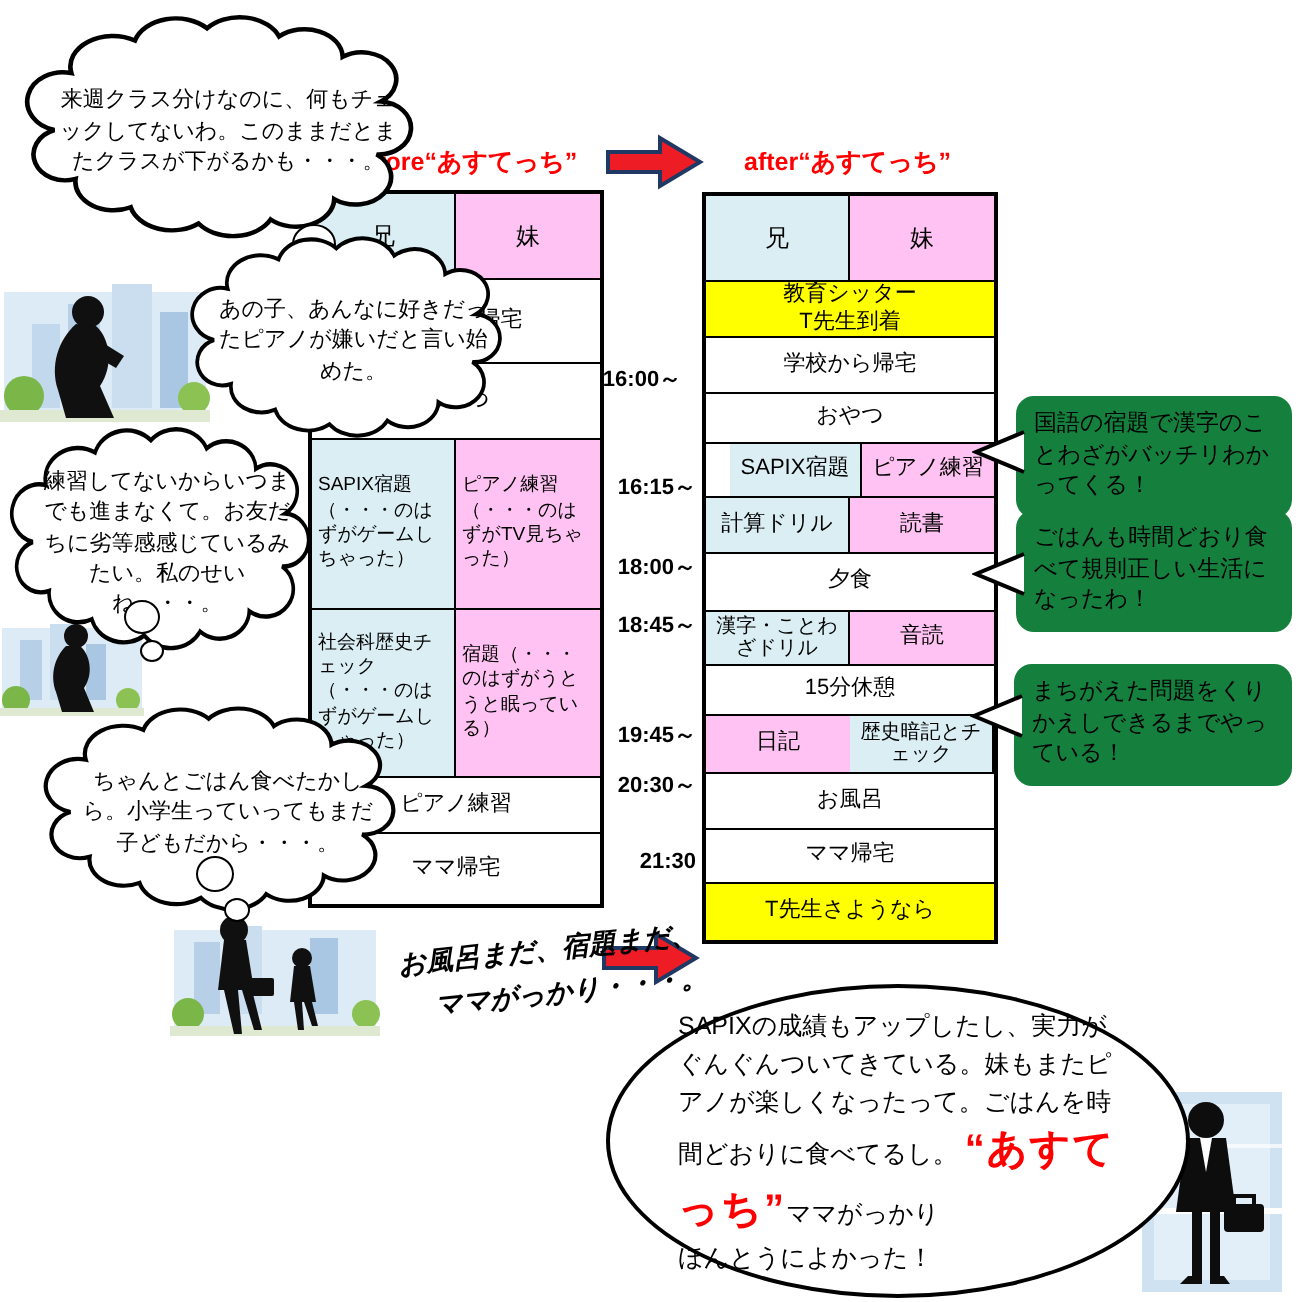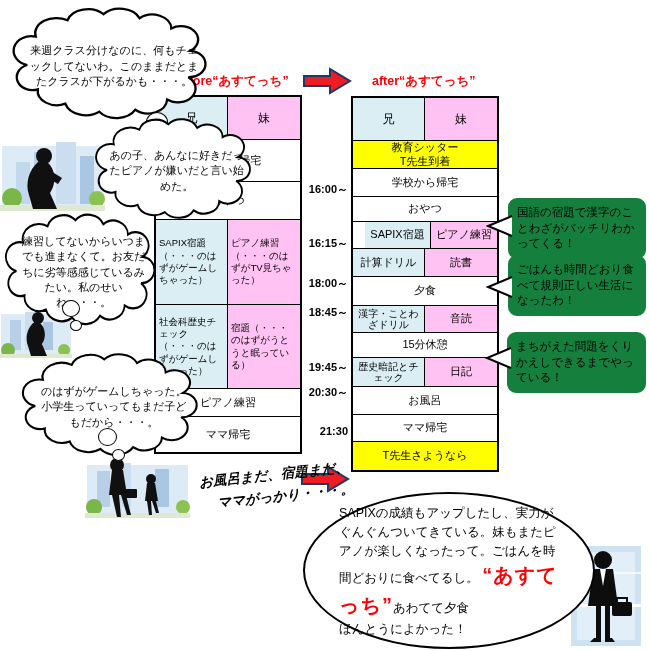--- a/index.html
+++ b/index.html
@@ -102,21 +102,21 @@
       </svg>
     <div class="txt">練習してないからいつまでも進まなくて。お友だちに劣等感感じているみたい。私のせいね・・・。</div>
   </div>
   <div class="tailc" style="left:62px;top:300px;width:16px;height:15px;"></div>
   <div class="tailc" style="left:70px;top:320px;width:10px;height:9px;"></div>
 
   <div class="cloud" style="left:16px;top:350px;width:192px;height:112px;">
     <svg viewBox="0 0 200 120" preserveAspectRatio="none">
         <use href="#cloudPath"></use>
       </svg>
-    <div class="txt">のはずがゲームしちゃった。小学生っていってもまだ子どもだから・・・。</div>
+    <div class="txt">ちゃんとごはん食べたかしら。小学生っていってもまだ子どもだから・・・。</div>
   </div>
   <div class="tailc" style="left:98px;top:428px;width:17px;height:16px;"></div>
   <div class="tailc" style="left:112px;top:449px;width:11px;height:10px;"></div>
 
   <div class="figure" style="left:0;top:120px;width:105px;height:98px;">
     <svg viewBox="0 0 105 98">
       <rect x="2" y="26" width="101" height="62" fill="#ddebf7"></rect>
       <rect x="16" y="42" width="14" height="42" fill="#c2d8ec"></rect>
       <rect x="34" y="32" width="16" height="52" fill="#b7d0e8"></rect>
       <rect x="56" y="22" width="20" height="62" fill="#cadef0"></rect>
@@ -217,21 +217,21 @@
       <div class="c half bg-girl small-l">宿題（・・・のはずがうとうと眠っている）</div>
     </div>
     <div class="t-row" style="height:28px;">
         <div class="c">ピアノ練習</div>
       </div>
     <div class="t-row" style="height:36px;">
         <div class="c">ママ帰宅</div>
       </div>
   </div>
 
-  <div class="time" style="top:182px;">16:00～</div>
+  <div class="time" style="top:182px;text-align:center;">16:00～</div>
   <div class="time" style="top:236px;">16:15～</div>
   <div class="time" style="top:276px;">18:00～</div>
   <div class="time" style="top:305px;">18:45～</div>
   <div class="time" style="top:360px;">19:45～</div>
   <div class="time" style="top:385px;">20:30～</div>
   <div class="time" style="top:425px;">21:30</div>
 
   <div class="tbl" style="left:351px;top:96px;width:144px;">
     <div class="t-row" style="height:42px;">
       <div class="c half l bg-boy hdr">兄</div>
@@ -261,22 +261,22 @@
         <div class="c">夕食</div>
       </div>
     <div class="t-row" style="height:27px;">
       <div class="c half l bg-boy small-c">漢字・ことわざドリル</div>
       <div class="c half bg-girl">音読</div>
     </div>
     <div class="t-row" style="height:25px;">
         <div class="c">15分休憩</div>
       </div>
     <div class="t-row" style="height:29px;">
+      <div class="c half bg-girl">日記</div>
       <div class="c half l bg-boy small-c">歴史暗記とチェック</div>
-      <div class="c half bg-girl">日記</div>
     </div>
     <div class="t-row" style="height:28px;">
         <div class="c">お風呂</div>
       </div>
     <div class="t-row" style="height:27px;">
         <div class="c">ママ帰宅</div>
       </div>
     <div class="t-row bg-yellow" style="height:29px;">
         <div class="c">T先生さようなら</div>
       </div>
@@ -302,18 +302,18 @@
   </div>
 
   <div class="handnote">
     <div>お風呂まだ、宿題まだ、</div>
     <div class="l2">ママがっかり・・・。</div>
   </div>
 
   <div class="final-bubble">
     <div>
       <span>SAPIXの成績もアップしたし、実力がぐんぐんついてきている。妹もまたピアノが楽しくなったって。ごはんを時間どおりに食べてるし。</span>
-      <span class="brand">“あすてっち”</span><span>あわてて夕食</span>
+      <span class="brand">“あすてっち”</span><span>ママがっかり</span>
       <span class="p3">ほんとうによかった！</span>
     </div>
   </div>
 
 </div>
 
 </body></html>

